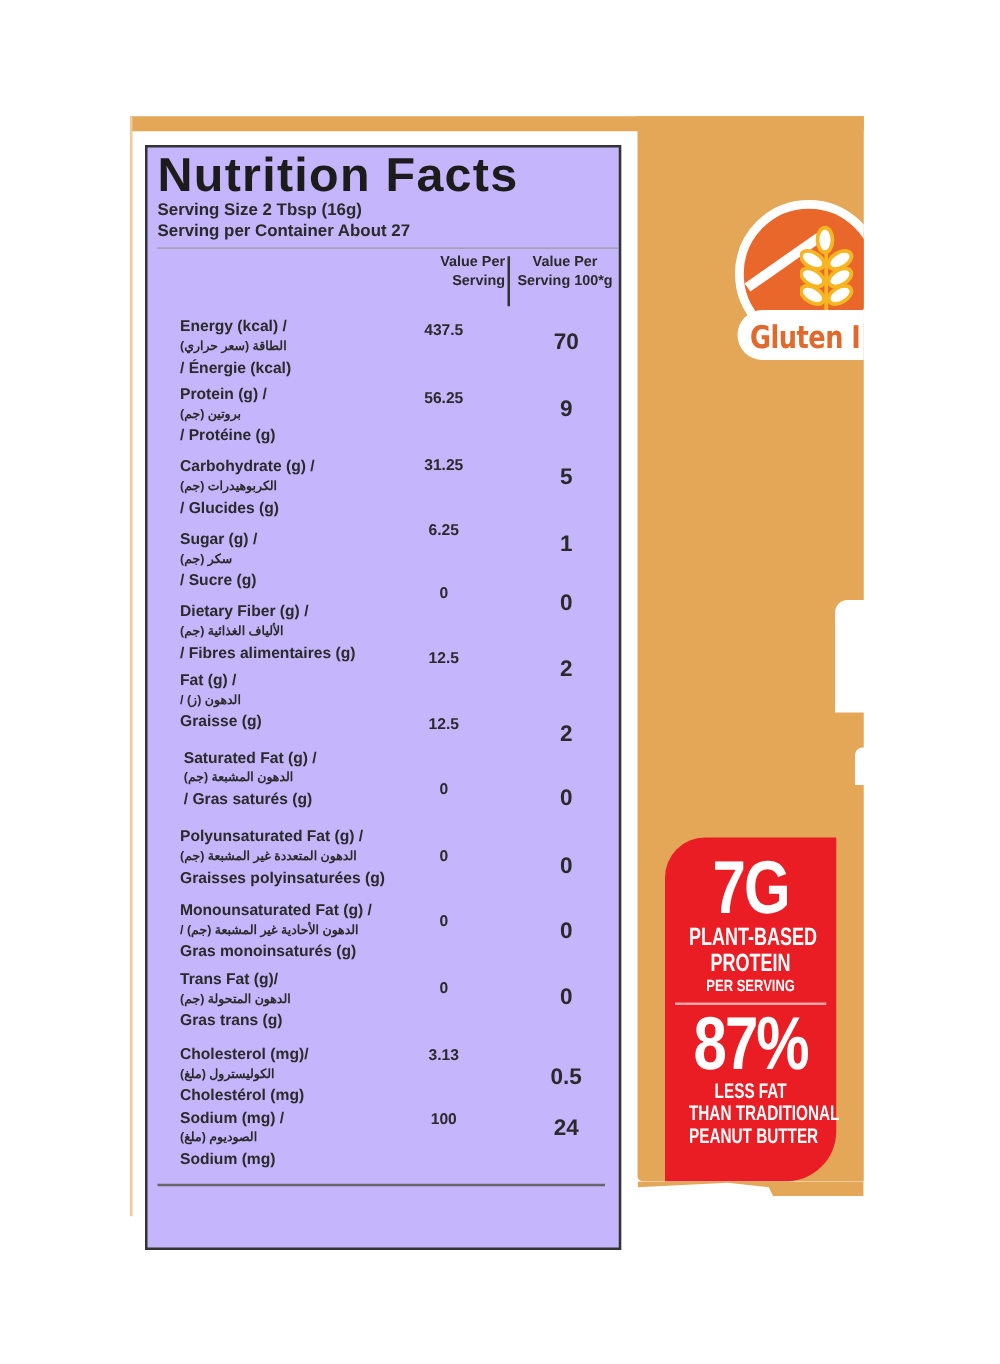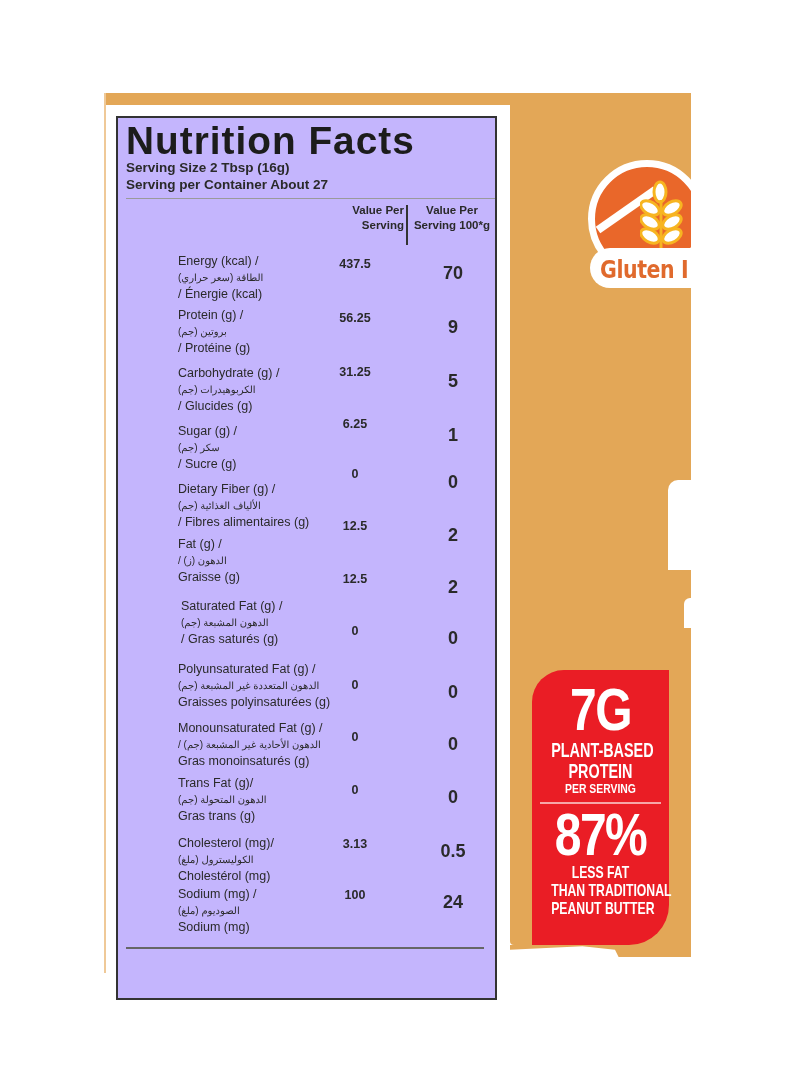--- a/index.html
+++ b/index.html
@@ -68,21 +68,21 @@
   .serving-1 { top: 42px; }
   .serving-2 { top: 59px; }
   .header-rule { position: absolute; left: 8px; right: 0; top: 80px; height: 1px; background: #9a9a9a; }
 
   .col-head { position: absolute; top: 85px; font-size: 11.5px; font-weight: bold; color: #2a2a2a; text-align: center; line-height: 15px; }
   .col-head-1 { left: 212px; width: 74px; text-align: right; }
   .col-head-2 { left: 290px; width: 88px; }
   .col-sep { position: absolute; left: 288px; top: 87px; width: 1.5px; height: 40px; background: #333333; }
 
   .row { position: absolute; left: 0; width: 100%; }
-  .row-label { position: absolute; left: 26px; font-size: 12.5px; font-weight: normal; color: #2a2a2a; line-height: 16.5px; white-space: nowrap; margin-left: 34px; }
+  .row-label { position: absolute; left: 26px; font-size: 12.5px; font-weight: bold; color: #2a2a2a; line-height: 16.5px; white-space: nowrap; }
   .row-label .ar { font-size: 10px; direction: rtl; unicode-bidi: embed; display: block; text-align: left; }
   .row-v1 { position: absolute; font-size: 12.5px; font-weight: bold; color: #2a2a2a; width: 60px; text-align: center; left: 207px; }
   .row-v2 { position: absolute; font-size: 18px; font-weight: bold; color: #2a2a2a; width: 40px; text-align: center; left: 315px; }
 
   .footer-rule { position: absolute; left: 8px; width: 358px; top: 829px; height: 2px; background: #666666; }
   .footnote { position: absolute; left: 8px; top: 841px; width: 340px; font-size: 12.5px; font-weight: bold; color: #2a2a2a; line-height: 15px; }
 </style>
 </head>
 <body>
 
@@ -243,21 +243,21 @@
     <div class="row-v2" style="top:12px">0</div>
   </div>
 
   <div class="row" style="top:713px">
     <div class="row-label" style="top:4px">
       <span>Cholesterol (mg)/</span>
       <span class="ar">الكوليسترول (ملغ)</span>
       <span>Cholestérol (mg)</span>
     </div>
     <div class="row-v1" style="top:6px">3.13</div>
-    <div class="row-v2" style="top:10px">0.5</div>
+    <div class="row-v2" style="top:20px">0.5</div>
   </div>
 
   <div class="row" style="top:768px">
     <div class="row-label" style="top:0">
       <span>Sodium (mg) /</span>
       <span class="ar">الصوديوم (ملغ)</span>
       <span>Sodium (mg)</span>
     </div>
     <div class="row-v1" style="top:2px">100</div>
     <div class="row-v2" style="top:6px">24</div>

